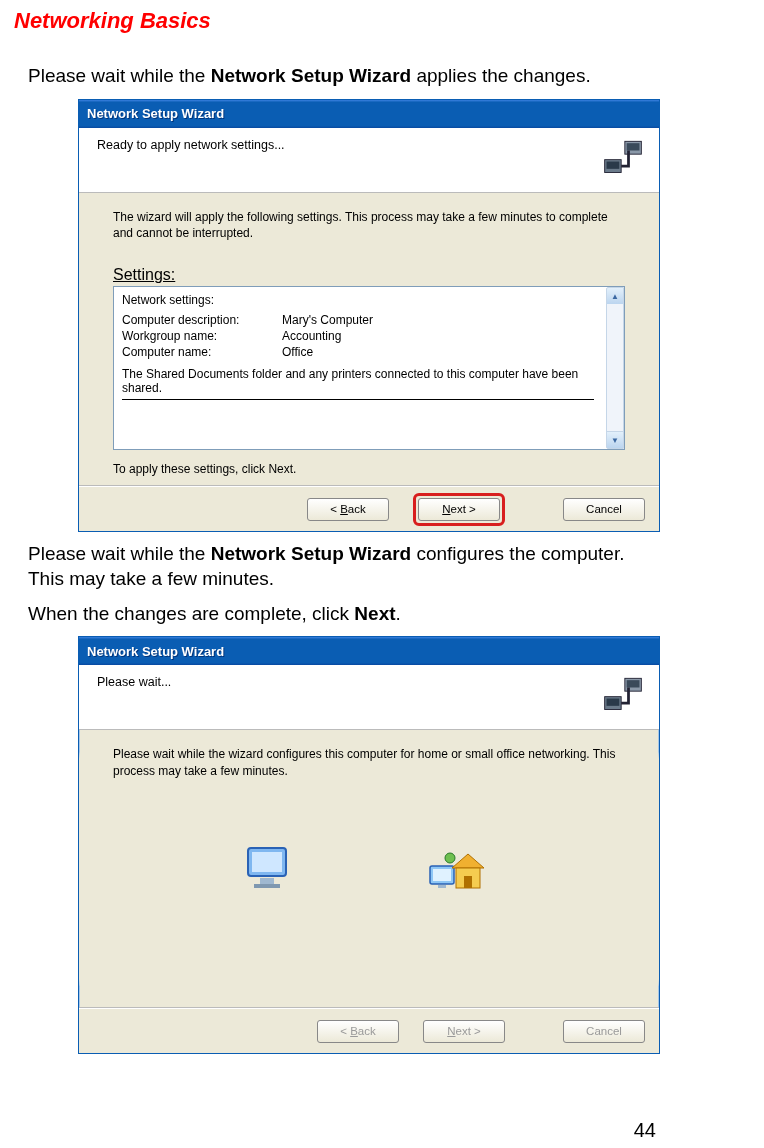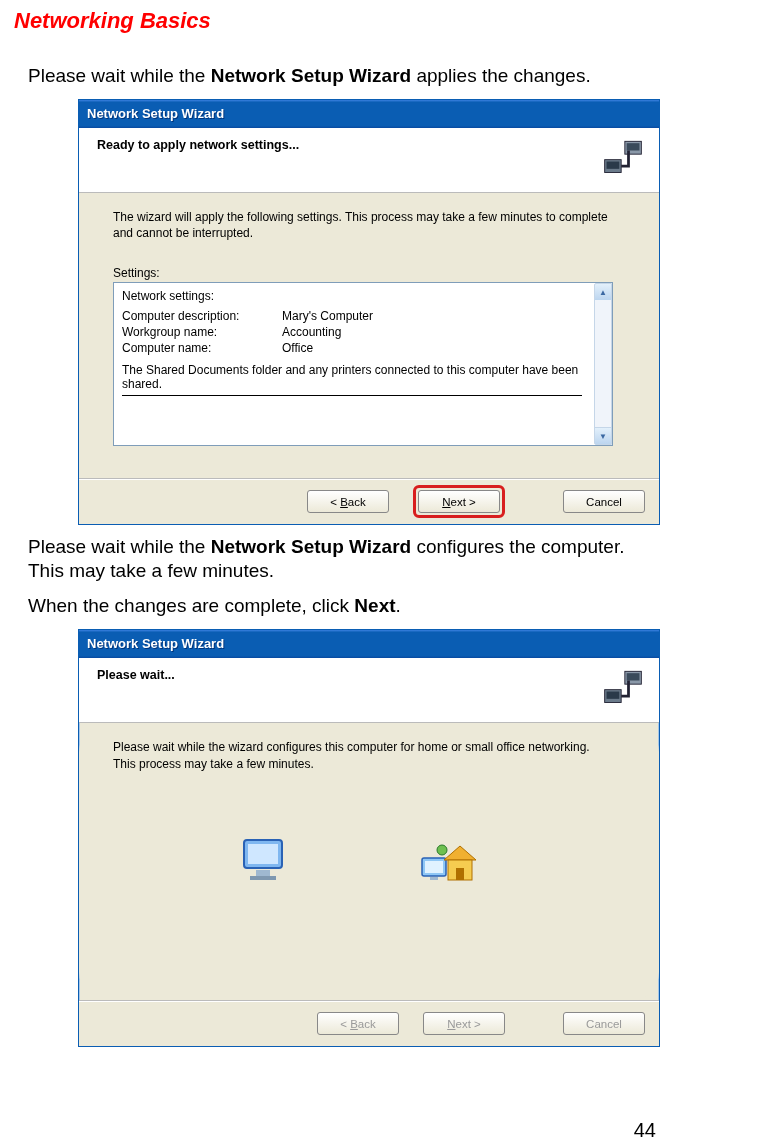--- a/index.html
+++ b/index.html
@@ -52,40 +52,40 @@
   .header-strip {
     background: #fff;
     display: flex;
     align-items: flex-start;
     padding: 10px 10px 10px 18px;
     border-bottom: 1px solid #bbb;
     position: relative;
     height: 44px;
   }
   .header-title {
-    font-weight: bold;
+    font-weight: normal;
     font-size: 12.5px;
     color: #000;
     flex: 1;
   }
   .header-icon {
     width: 44px; height: 44px;
     position: absolute;
     right: 14px;
     top: 6px;
   }
 
   .content-area {
     background: #ece9d8;
-    padding: 16px 46px 10px 34px;
+    padding: 16px 34px 10px 34px;
     min-height: 260px;
   }
   .content-area.short { min-height: 252px; border-radius: 29px; }
   .desc-line { font-size: 12px; margin-bottom: 6px; line-height: 1.4; }
-  .settings-label { font-size: 12px; margin-top: 24px; margin-bottom: 2px; }
+  .settings-label { font-size: 16px; margin-top: 24px; margin-bottom: 2px; text-decoration: underline; }
   .settings-box {
     border: 1px solid #7f9db9;
     background: #fff;
     height: 150px;
     padding: 6px 8px;
     position: relative;
     overflow: hidden;
   }
   .scroll-up, .scroll-down {
     position: absolute;
@@ -215,20 +215,21 @@
         </div>
         <div class="settings-row">
           <span class="k">Computer name:</span>
           <span>Office</span>
         </div>
         <div style="height:6px"></div>
         <div>The Shared Documents folder and any printers connected to this computer have been shared.</div>
         <hr class="settings-hr">
       </div>
     </div>
+    <div class="apply-line">To apply these settings, click Next.</div>
   </div>
   <div class="button-row">
     <button class="wizard-btn">
       <span><span>&lt; </span><span class="btn-u">B</span><span>ack</span></span>
     </button>
     <span class="next-highlight">
       <button class="wizard-btn">
         <span><span class="btn-u">N</span><span>ext &gt;</span></span>
       </button>
     </span>

